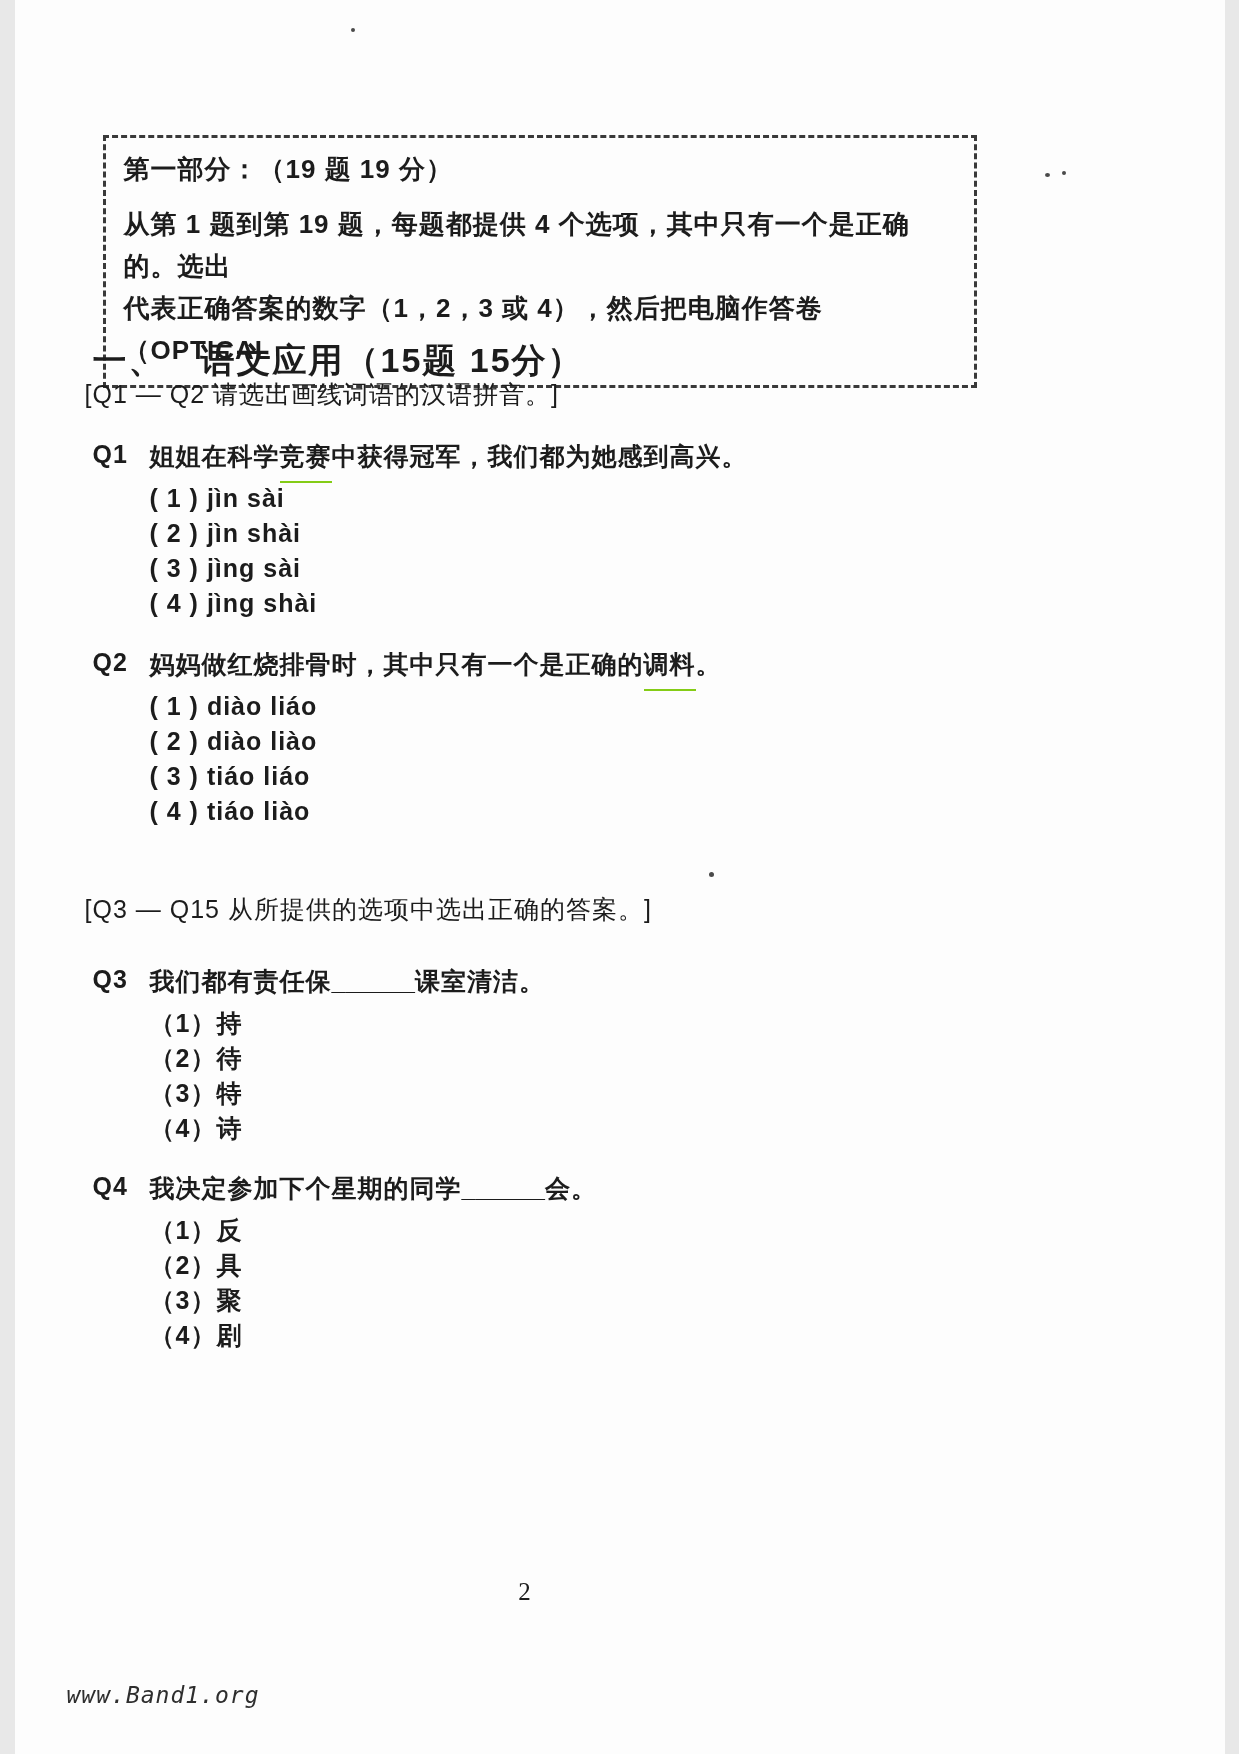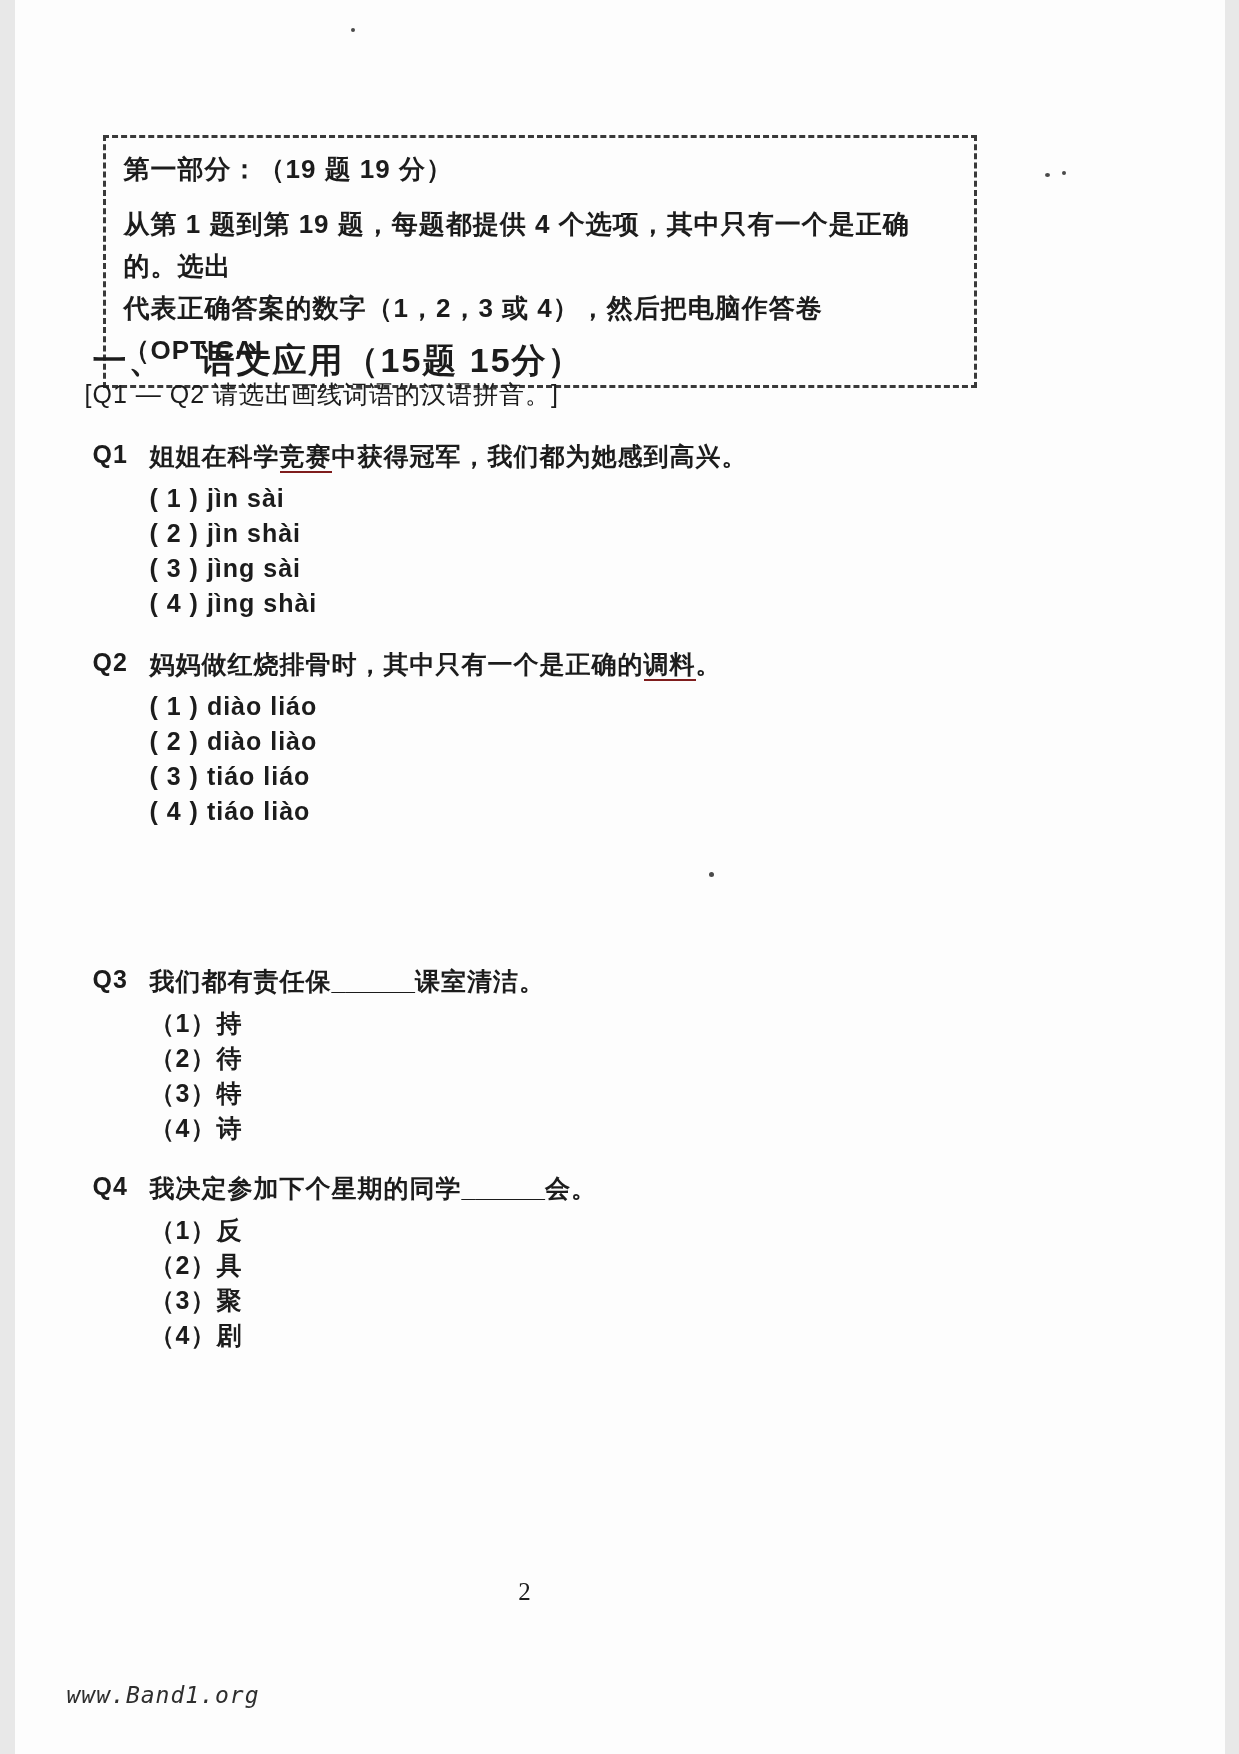--- a/index.html
+++ b/index.html
@@ -39,21 +39,21 @@
   .sub-q3q15{top:893px;}
   
   .q-block{position:absolute;left:78px;width:1050px;}
   .qb-1{top:440px;}
   .qb-2{top:648px;}
   .qb-3{top:965px;}
   .qb-4{top:1172px;}
   .q-line{display:flex;font-size:25px;font-weight:700;letter-spacing:1px;}
   .q-label{width:57px;flex:0 0 57px;}
   .q-text{flex:1;}
-  .u{border-bottom:2px solid #7f1d1d;padding-bottom:1px;}
+  .u{border-bottom:2px solid #84cc16;padding-bottom:11px;}
   .blank{letter-spacing:0;}
   .opts{margin:8px 0 0 57px;}
   .opt{
     font-size:25px;font-weight:700;letter-spacing:1px;
     line-height:35px;height:35px;
   }
   
   .page-number{
     position:absolute;left:480px;top:1578px;width:60px;
     text-align:center;font-size:25px;font-weight:400;
@@ -104,20 +104,21 @@
       <span class="q-text"><span>妈妈做红烧排骨时，其中只有一个是正确的</span><span class="u">调料</span><span>。</span></span>
     </div>
     <div class="opts">
       <div class="opt">( 1 ) diào liáo</div>
       <div class="opt">( 2 ) diào liào</div>
       <div class="opt">( 3 ) tiáo liáo</div>
       <div class="opt">( 4 ) tiáo liào</div>
     </div>
   </div>
 
+  <div class="sub-heading sub-q3q15">[Q3 — Q15 从所提供的选项中选出正确的答案。]</div>
 
   <div class="q-block qb-3">
     <div class="q-line">
       <span class="q-label">Q3</span>
       <span class="q-text"><span>我们都有责任保</span><span class="blank">______</span><span>课室清洁。</span></span>
     </div>
     <div class="opts">
       <div class="opt">（1）持</div>
       <div class="opt">（2）待</div>
       <div class="opt">（3）特</div>

